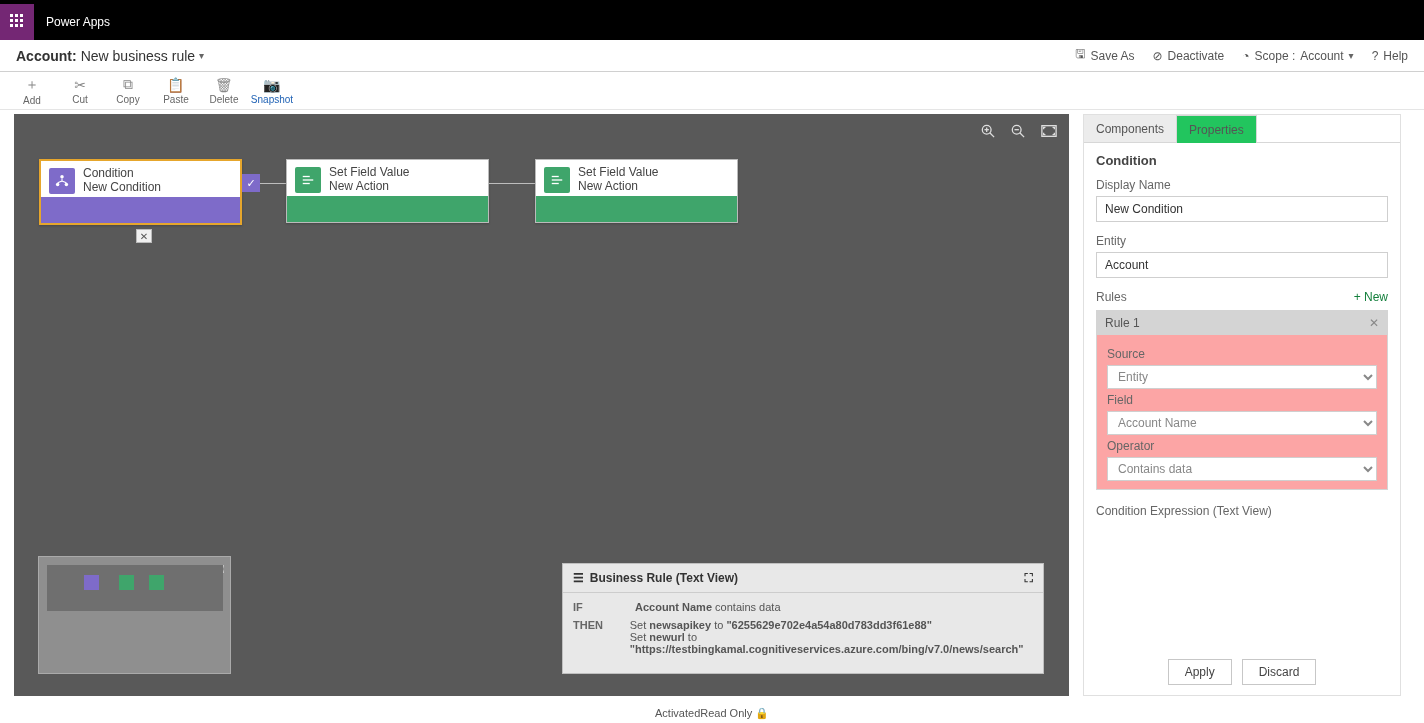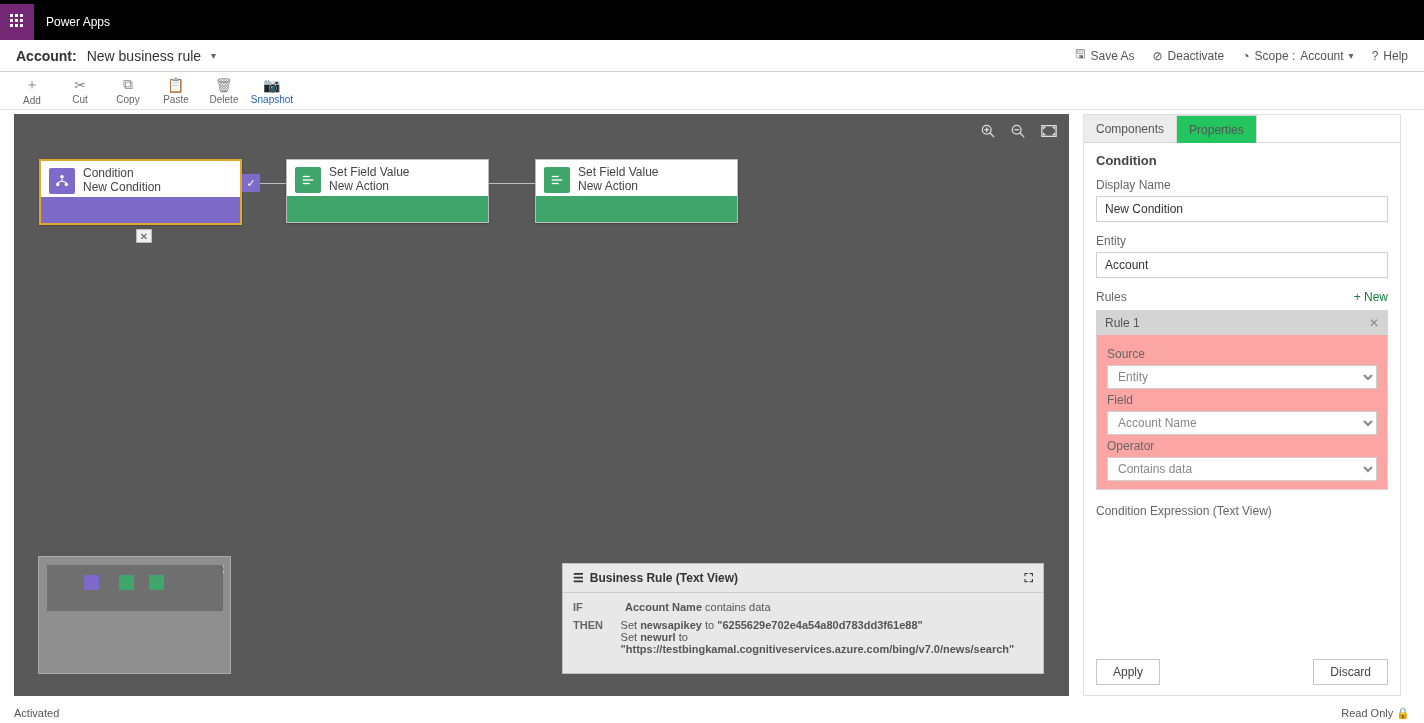--- a/index.html
+++ b/index.html
@@ -29,21 +29,21 @@
     font-size: 14px;
   }
   .app-title { margin-left: 12px; font-size: 12px; font-weight: 400; }
   
   .entitybar {
     height: 32px;
     display: flex; align-items: center; justify-content: space-between;
     padding: 0 16px;
     border-bottom: 1px solid #d0d0d0;
   }
-  .entitybar-left { display:flex; align-items:center; gap:10px; font-size:14px; color:#333;}
+  .entitybar-left { display:flex; align-items:center; gap:4px; font-size:14px; color:#333;}
   .entitybar-left .strong { font-weight:600; }
   .chev { font-size:10px; color:#666; }
   .entitybar-right { display:flex; align-items:center; gap:18px; font-size:12px; color:#555;}
   .entitybar-right .item { display:flex; align-items:center; gap:5px; cursor:pointer;}
   .entitybar-right .icon { font-size:12px; color:#555;}
   
   .toolbar {
     height: 38px;
     display:flex; align-items:center; gap:0;
     padding: 0 8px;
@@ -137,21 +137,21 @@
     position:absolute; right:25px; bottom:22px;
     width:482px; background:#e8e8e8; border:1px solid #bfbfbf;
   }
   .textview .tvh {
     display:flex; align-items:center; justify-content:space-between;
     height:29px; padding:0 10px; border-bottom:1px solid #ccc;
     font-size:12px; color:#333; font-weight:600;
   }
   .textview .tvh .tvtitle { display:flex; align-items:center; gap:6px; font-weight:600;}
   .textview .tvbody { padding:8px 10px 12px 10px; font-size:11px; color:#555;}
-  .textview .tvrow { display:flex; gap:12px; margin-bottom:6px;}
+  .textview .tvrow { display:flex; gap:22px; margin-bottom:6px;}
   .textview .tvkey { width:40px; font-weight:600; color:#666;}
   .textview .tvval b { font-weight:700; color:#555;}
   
   .sidepanel {
     position:absolute; top:114px; left:1083px; width:318px; height:582px;
     background:#fff; border:1px solid #e0e0e0;
     display:flex; flex-direction:column;
   }
   .tabs { display:flex; border-bottom:1px solid #d7d7d7; }
   .tab {
@@ -173,30 +173,30 @@
   .rulebody { padding:8px 10px;}
   .sel {
     width:100%; height:24px; border:1px solid #cfcfcf; background:#fff;
     font-size:12px; color:#888; padding:0 6px;
   }
   .exprbox {
     width:100%; height:56px; border:1px solid #cfcfcf; padding:6px 8px;
     font-size:12px; color:#555; margin-top:6px; background:#fff;
   }
   .panefooter {
-    padding:10px 12px; display:flex; justify-content:space-between; gap:10px;
+    padding:10px 12px; display:flex; justify-content:center; gap:10px;
   }
   .btn {
     height:26px; padding:0 16px; border:1px solid #c7c7c7; background:#fff;
     font-size:12px; color:#444; cursor:pointer;
   }
   
   .statusbar {
     position:absolute; bottom:0; left:0; right:0; height:20px;
-    display:flex; align-items:center; justify-content:space-between;
+    display:flex; align-items:center; justify-content:center;
     padding:0 14px; font-size:11px; color:#555;
   }
 </style>
 </head>
 <body>
 
 <div class="topbar">
   <div class="waffle">
     <span>
       <svg width="14" height="14" viewBox="0 0 14 14">

